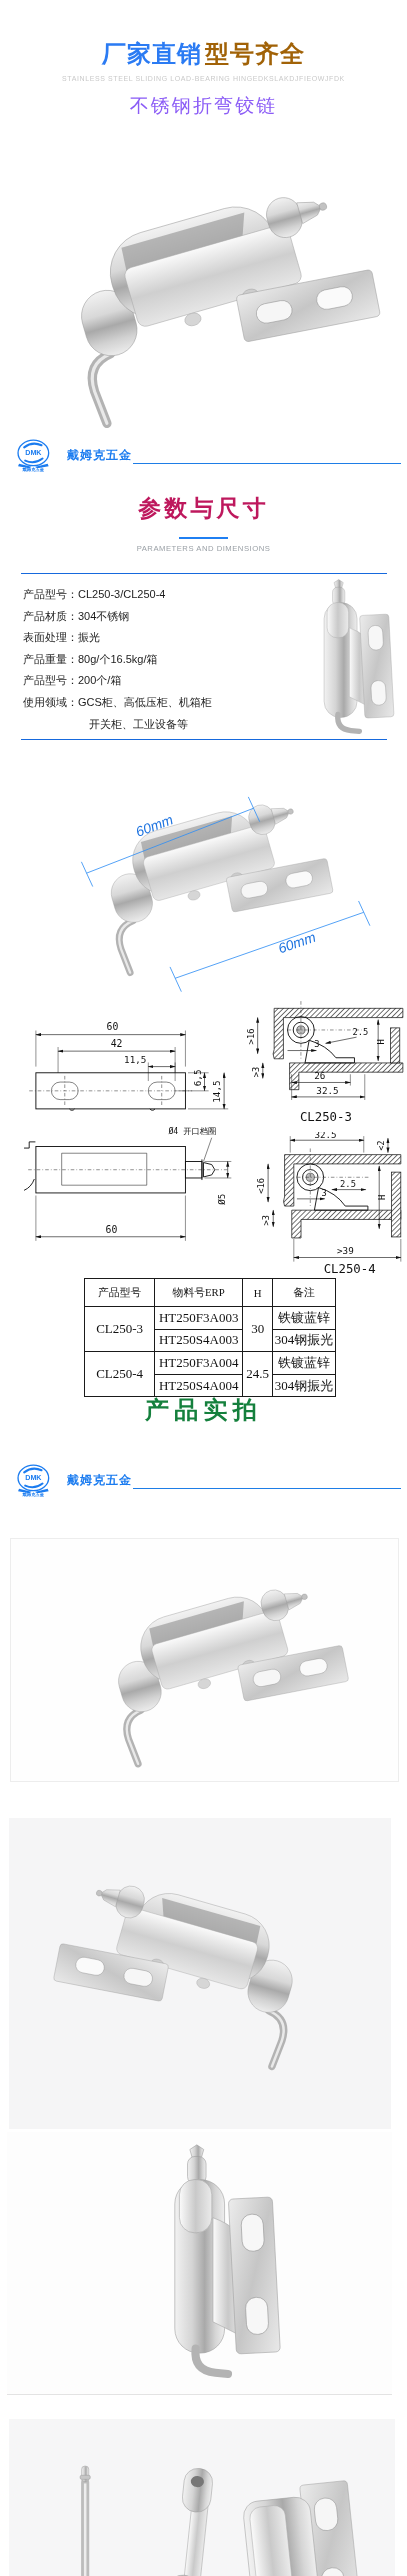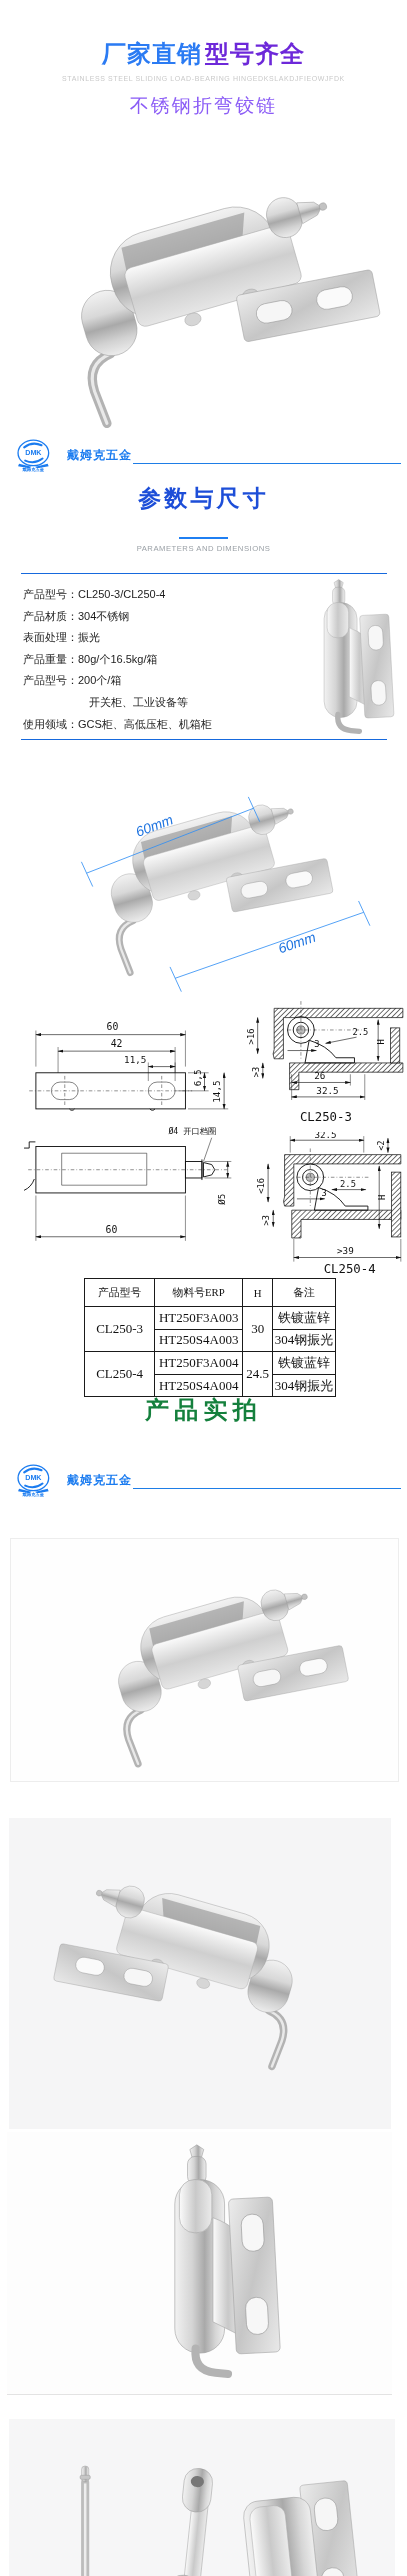--- a/index.html
+++ b/index.html
@@ -4,24 +4,24 @@
 <style>
   html,body{margin:0;padding:0;background:#ffffff;}
   body{font-family:"Liberation Sans",sans-serif;}
   #page{position:relative;width:407px;height:2706px;margin:0 auto;background:#fff;overflow:hidden;}
   .abs{position:absolute;}
   .ctr{left:0;width:407px;text-align:center;}
 
   
   .main-title{top:38px;font-size:24px;font-weight:bold;letter-spacing:1px;}
   .main-title .blue{color:#2b7bf3;}
-  .main-title .dark{color:#6d28d9;margin-left:3px;text-align:center;}
+  .main-title .dark{color:#a16207;margin-left:3px;text-align:center;}
   .sub-en{top:75px;font-size:7px;color:#c9c9c9;letter-spacing:0.6px;}
   .prod-name{top:93px;font-size:19px;font-weight:500;color:#8b5cf6;letter-spacing:2.1px;}
-  .sec2-title{top:483px;font-size:23px;font-weight:bold;color:#1d4ed8;letter-spacing:3.1px;}
+  .sec2-title{top:493px;font-size:23px;font-weight:bold;color:#be185d;letter-spacing:3.1px;}
   .sec2-underline{top:537px;left:179px;width:49px;height:2.1px;background:#1f7ff2;}
   .sec2-en{top:544px;font-size:7.7px;color:#9aa0a6;letter-spacing:0.5px;}
   .shots-title{top:1394px;font-size:24px;font-weight:bold;color:#15803d;letter-spacing:5.2px;}
 
   
   .brand{left:0;width:376px;height:36px;}
   .brand .logo-svg{position:absolute;left:15.5px;top:0;}
   .brand .brand-name{position:absolute;left:67px;top:8.2px;font-size:12px;font-weight:bold;color:#1b7cf0;letter-spacing:1px;}
   .brand .brand-line{position:absolute;left:133px;top:24px;width:268px;height:1px;background:#1e7de6;}
 
@@ -196,22 +196,22 @@
   <div class="abs ctr sec2-en">PARAMETERS AND DIMENSIONS</div>
 
   <div class="abs blue-line" style="top:573px"></div>
 
   <div class="abs param-list">
     <div class="param-row"><span class="lbl">产品型号：</span><span>CL250-3/CL250-4</span></div>
     <div class="param-row"><span class="lbl">产品材质：</span><span>304不锈钢</span></div>
     <div class="param-row"><span class="lbl">表面处理：</span><span>振光</span></div>
     <div class="param-row"><span class="lbl">产品重量：</span><span>80g/个16.5kg/箱</span></div>
     <div class="param-row"><span class="lbl">产品型号：</span><span>200个/箱</span></div>
+    <div class="param-row"><span class="lbl">使用领域：</span><span>GCS柜、高低压柜、机箱柜</span></div>
     <div class="param-row cont"><span>开关柜、工业设备等</span></div>
-    <div class="param-row"><span class="lbl">使用领域：</span><span>GCS柜、高低压柜、机箱柜</span></div>
   </div>
 
   <div class="abs param-photo">
     <svg width="129" height="161" viewBox="0 0 320 420">
       <use href="#sym-hinge-vert"></use>
     </svg>
   </div>
 
   <div class="abs blue-line" style="top:739px"></div>
 

